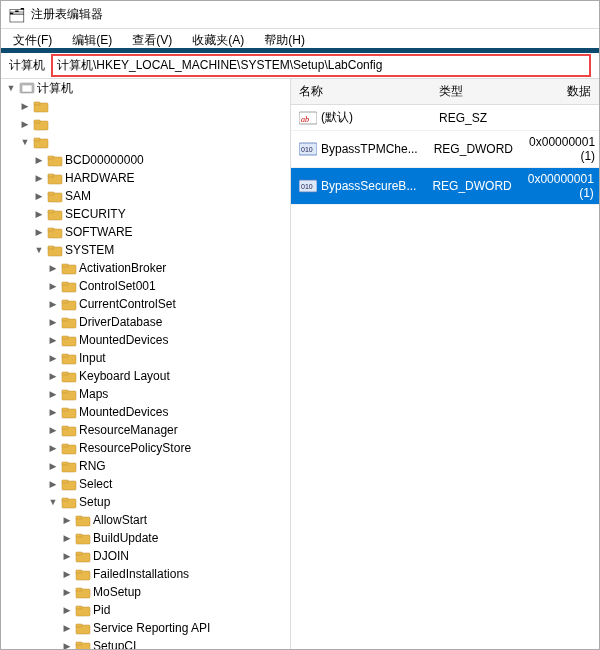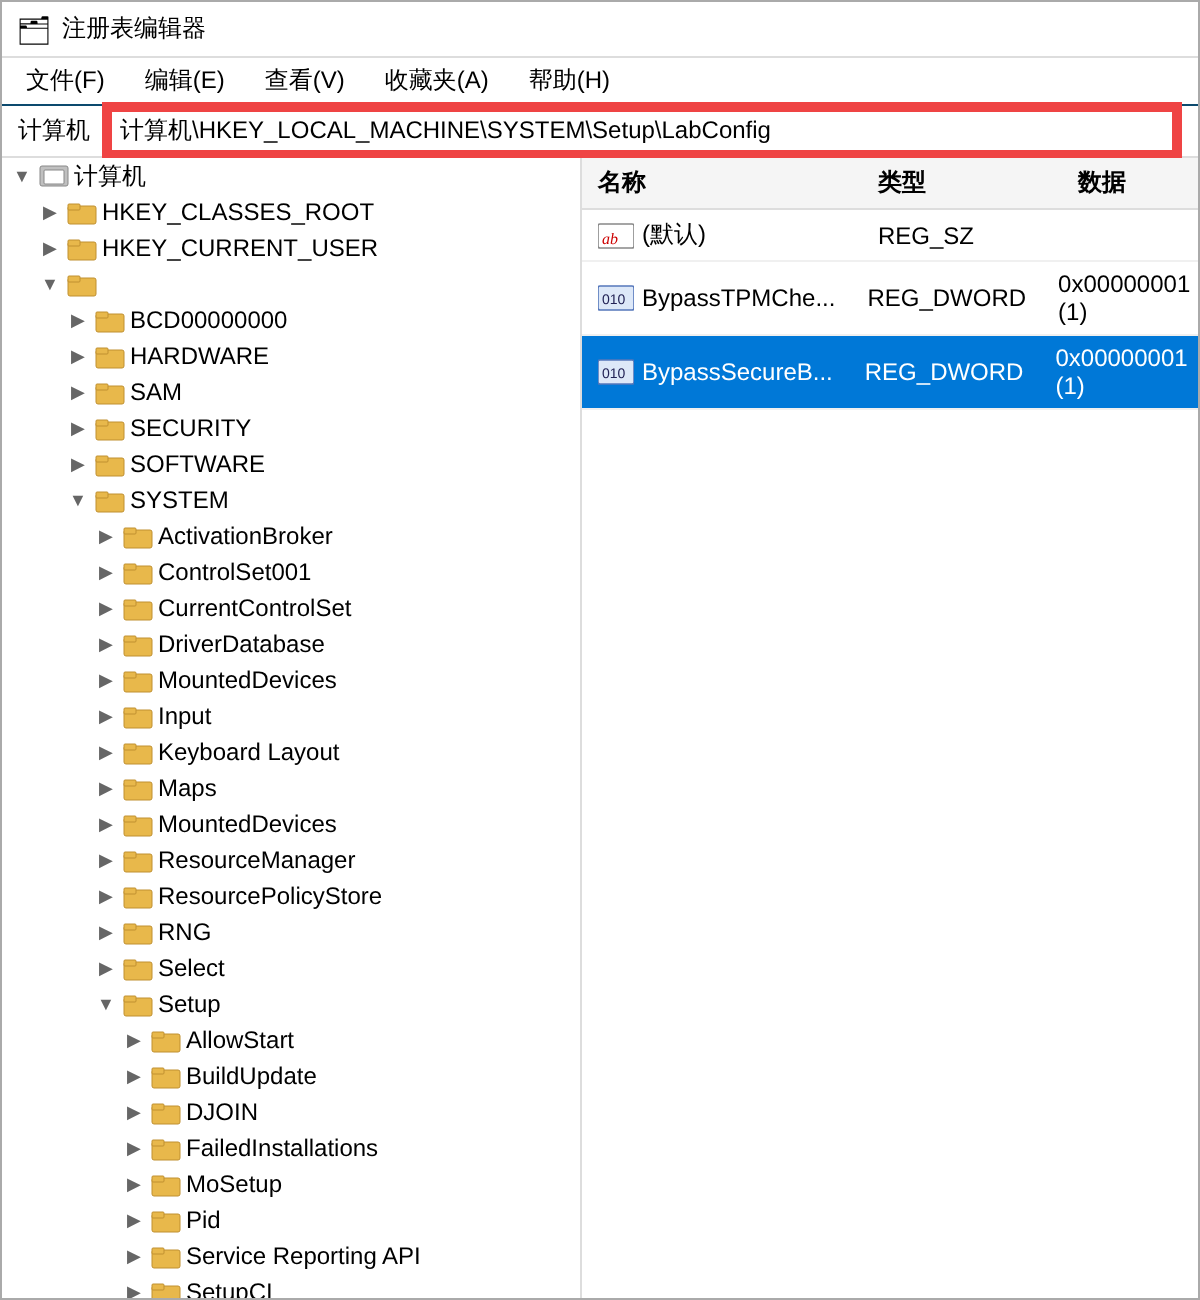--- a/index.html
+++ b/index.html
@@ -35,21 +35,21 @@
       align-items: center;
       justify-content: center;
       font-size: 14px;
     }
     .title-bar-text {
       font-size: 12px;
       color: #000;
     }
     .menu-bar {
       background: #fff;
-      border-bottom: 1px solid #0c4a6e;
+      border-bottom: 5px solid #0c4a6e;
       padding: 2px 8px;
       display: flex;
       gap: 12px;
       height: 24px;
       align-items: flex-start;
     }
     .menu-item {
       font-size: 12px;
       color: #000;
       cursor: pointer;
@@ -64,21 +64,21 @@
       gap: 6px;
       height: 26px;
     }
     .address-label {
       font-size: 12px;
       color: #000;
     }
     .address-value {
       font-size: 12px;
       color: #000;
-      border: 5px solid #ef4444;
+      border: 2px solid #ef4444;
       padding: 1px 4px;
       flex: 1;
       background: #fff;
     }
     .main-content {
       display: flex;
       flex: 1;
       overflow: hidden;
     }
     .tree-panel {
@@ -127,39 +127,39 @@
     .detail-header {
       display: flex;
       border-bottom: 1px solid #ddd;
       background: #f5f5f5;
       padding: 2px 0;
     }
     .detail-header-cell {
       font-size: 12px;
       color: #000;
       padding: 2px 8px;
-      font-weight: bold;
+      font-weight: normal;
     }
     .detail-row {
       display: flex;
       align-items: center;
       border-bottom: 1px solid #f0f0f0;
       padding: 2px 0;
       cursor: pointer;
     }
     .detail-row.selected { background: #0078d7; color: #fff; }
     .detail-row.selected .detail-cell { color: #fff; }
     .detail-cell {
       font-size: 12px;
       color: #000;
       padding: 2px 8px;
     }
     .col-name { width: 140px; }
     .col-type { width: 100px; }
-    .col-data { flex: 1; }
+    .col-data { flex: 1; text-align: right; }
     
     ::-webkit-scrollbar { width: 12px; height: 12px; }
     ::-webkit-scrollbar-track { background: #f0f0f0; }
     ::-webkit-scrollbar-thumb { background: #c0c0c0; border: 2px solid #f0f0f0; }
   </style>
 </head>
 <body>
 
 <div class="window">
 
@@ -196,31 +196,29 @@
           <span class="item-text">计算机</span>
         </div>
         <div class="tree-item" style="padding-left: 16px;">
           <span class="expand-btn">▶</span>
           <span class="folder-icon">
             <svg width="16" height="14" viewBox="0 0 16 14">
               <rect x="1" y="4" width="14" height="9" rx="1" fill="#e8b84b" stroke="#c09030" stroke-width="0.5"></rect>
               <rect x="1" y="3" width="6" height="3" rx="0.5" fill="#e8b84b" stroke="#c09030" stroke-width="0.5"></rect>
             </svg>
           </span>
-          <span class="item-text">HKEY_CLASSES_ROOT</span>
         </div>
         <div class="tree-item" style="padding-left: 16px;">
           <span class="expand-btn">▶</span>
           <span class="folder-icon">
             <svg width="16" height="14" viewBox="0 0 16 14">
               <rect x="1" y="4" width="14" height="9" rx="1" fill="#e8b84b" stroke="#c09030" stroke-width="0.5"></rect>
               <rect x="1" y="3" width="6" height="3" rx="0.5" fill="#e8b84b" stroke="#c09030" stroke-width="0.5"></rect>
             </svg>
           </span>
-          <span class="item-text">HKEY_CURRENT_USER</span>
         </div>
         <div class="tree-item" style="padding-left: 16px;">
           <span class="expand-btn">▼</span>
           <span class="folder-icon">
             <svg width="16" height="14" viewBox="0 0 16 14">
               <rect x="1" y="4" width="14" height="9" rx="1" fill="#e8b84b" stroke="#c09030" stroke-width="0.5"></rect>
               <rect x="1" y="3" width="6" height="3" rx="0.5" fill="#e8b84b" stroke="#c09030" stroke-width="0.5"></rect>
             </svg>
           </span>
         </div>

